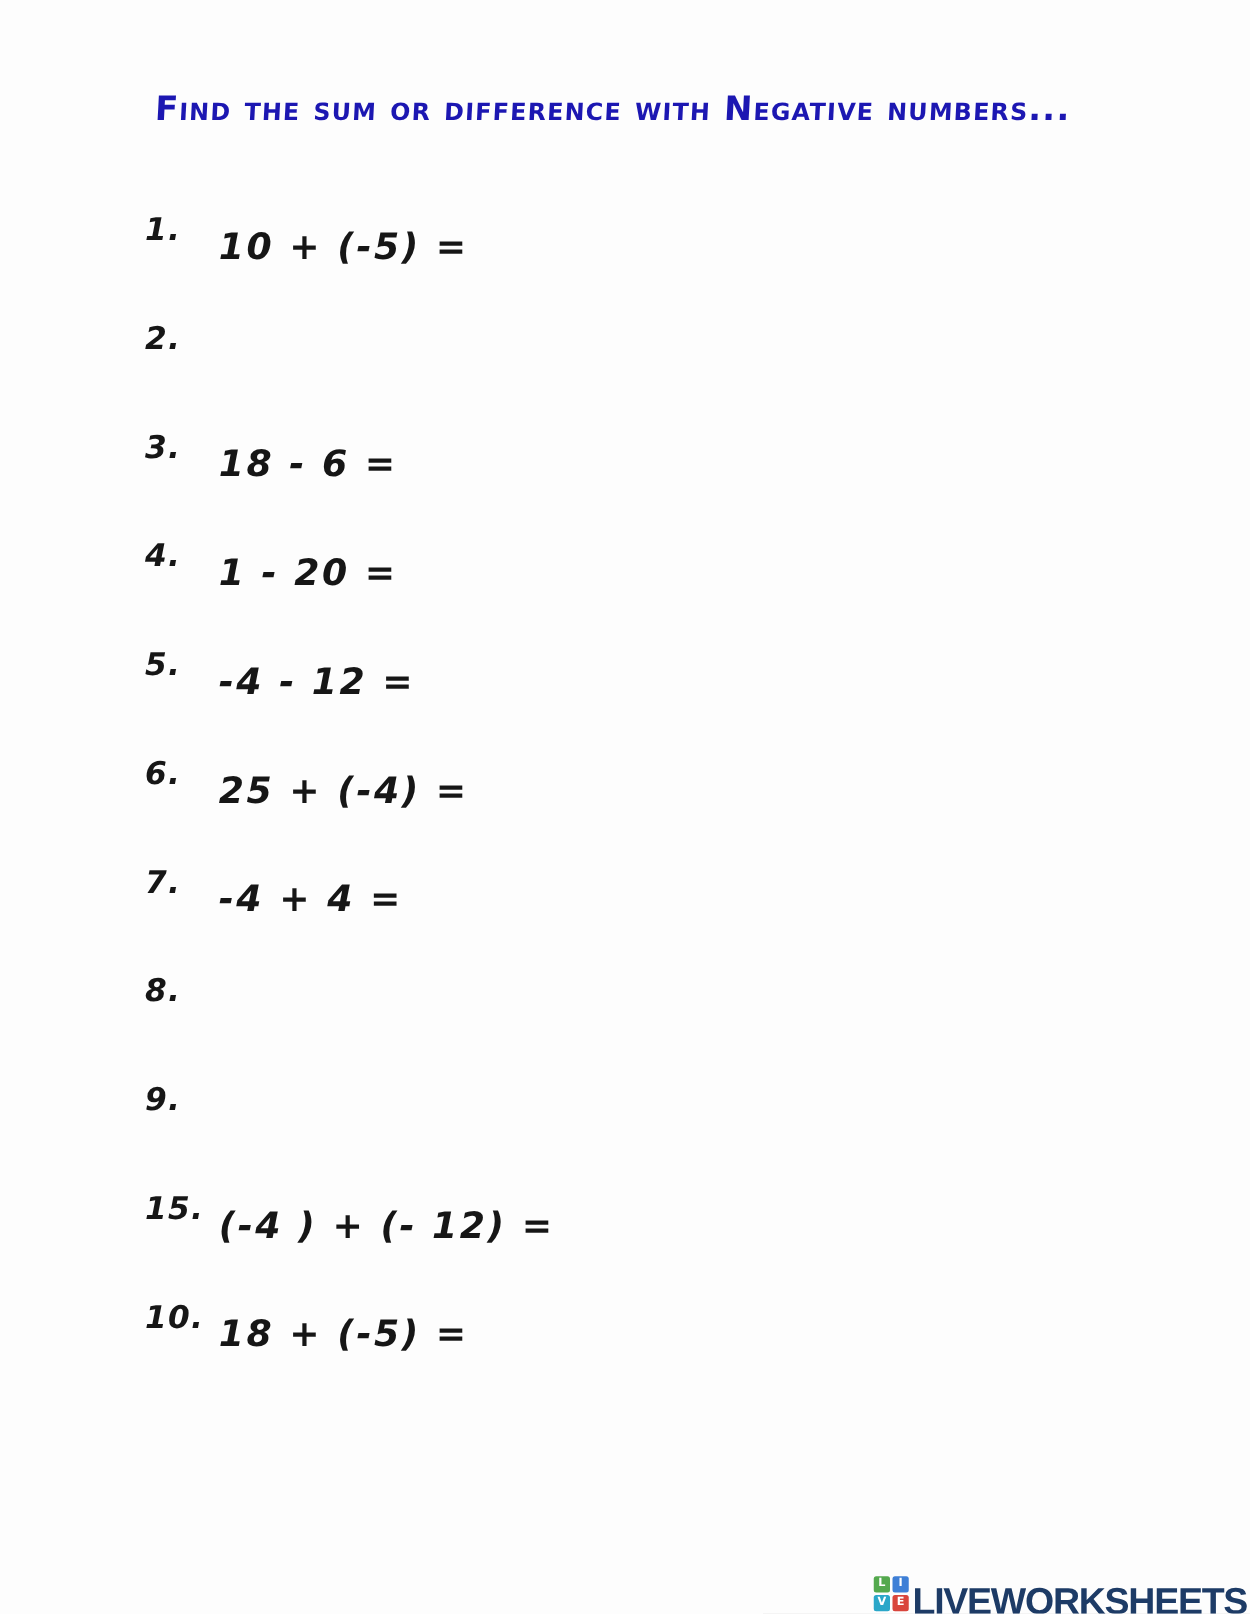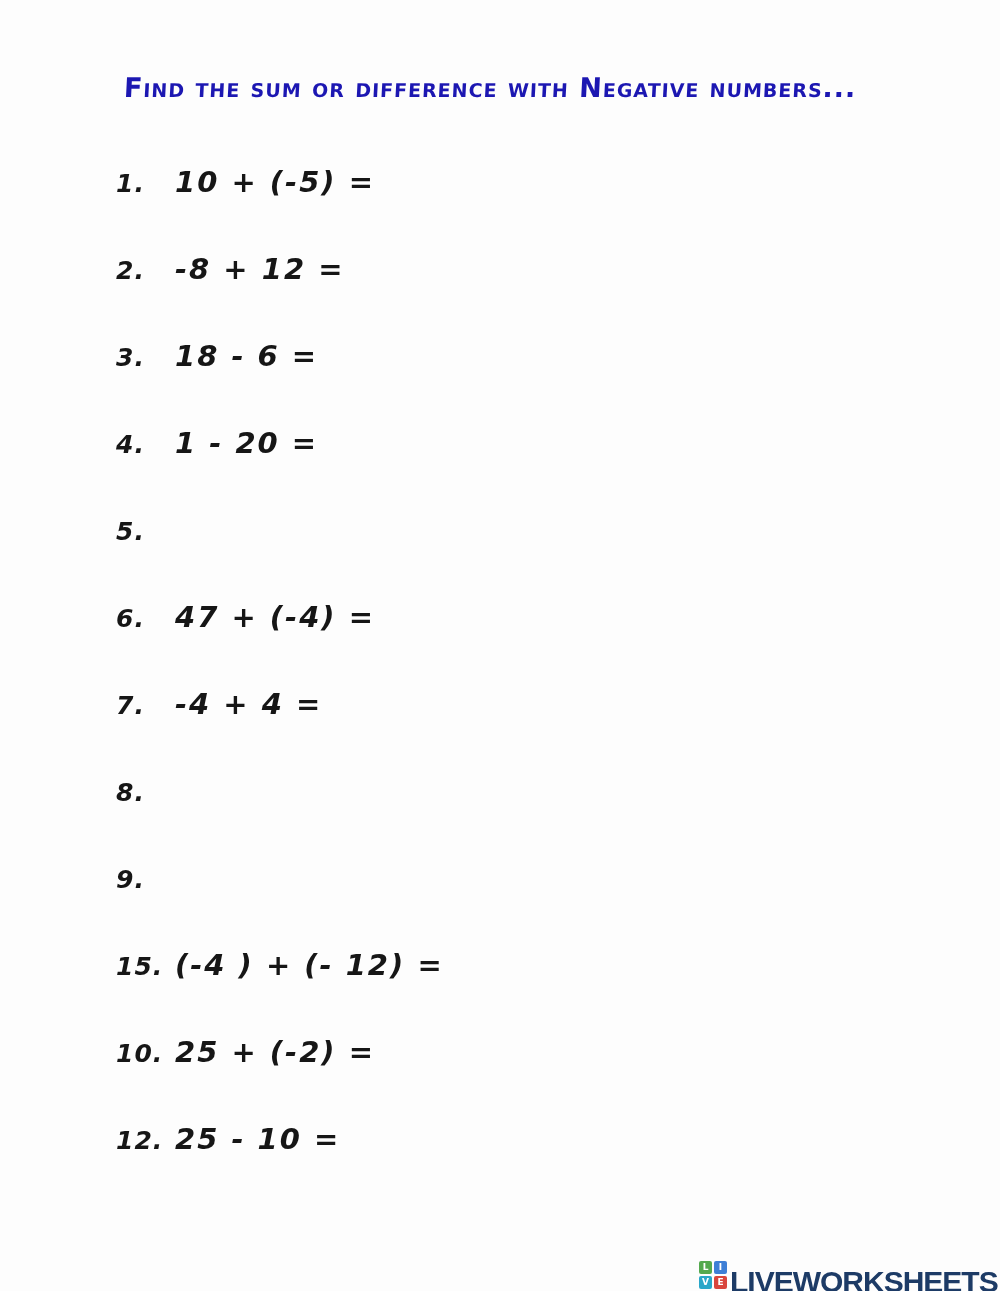--- a/index.html
+++ b/index.html
@@ -45,21 +45,21 @@
     left: 116px;
     top: 4px;
     font-size: 25px;
     font-weight: bold;
     font-style: italic;
     letter-spacing: 1px;
   }
   .expr {
     position: absolute;
     left: 175px;
-    top: 0;
+    top: 15px;
     font-size: 29px;
     font-weight: bold;
     font-style: italic;
     letter-spacing: 2px;
     white-space: nowrap;
   }
   
   .footer {
     position: absolute;
     top: 1250px;
@@ -102,58 +102,54 @@
   <h1 class="title" style="color: rgb(28, 23, 178);">Find the sum or difference with Negative numbers...</h1>
 
   <div class="problems" style="color: rgb(22, 22, 22);">
 
     <div class="row">
       <span class="num">1.</span>
       <span class="expr">10 + (-5) =</span>
     </div>
     <div class="row">
       <span class="num">2.</span>
-      <span class="expr">-8 + 12 =</span>
     </div>
     <div class="row">
       <span class="num">3.</span>
       <span class="expr">18 - 6 =</span>
     </div>
     <div class="row">
       <span class="num">4.</span>
       <span class="expr">1 - 20 =</span>
     </div>
     <div class="row">
       <span class="num">5.</span>
+      <span class="expr">-4 - 12 =</span>
     </div>
     <div class="row">
       <span class="num">6.</span>
-      <span class="expr">47 + (-4) =</span>
+      <span class="expr">25 + (-4) =</span>
     </div>
     <div class="row">
       <span class="num">7.</span>
       <span class="expr">-4 + 4 =</span>
     </div>
     <div class="row">
       <span class="num">8.</span>
     </div>
     <div class="row">
       <span class="num">9.</span>
     </div>
     <div class="row">
       <span class="num">15.</span>
       <span class="expr">(-4 ) + (- 12) =</span>
     </div>
     <div class="row">
       <span class="num">10.</span>
-      <span class="expr">25 + (-2) =</span>
-    </div>
-    <div class="row">
-      <span class="num">12.</span>
-      <span class="expr">25 - 10 =</span>
+      <span class="expr">18 + (-5) =</span>
     </div>
 
   </div>
 
   <div class="footer">
     <span class="logo">
       <span class="tile" style="background-color: rgb(84, 169, 78);">L</span>
       <span class="tile" style="background-color: rgb(62, 127, 214);">I</span>
       <span class="tile" style="background-color: rgb(42, 167, 201);">V</span>
       <span class="tile" style="background-color: rgb(217, 69, 60);">E</span>

